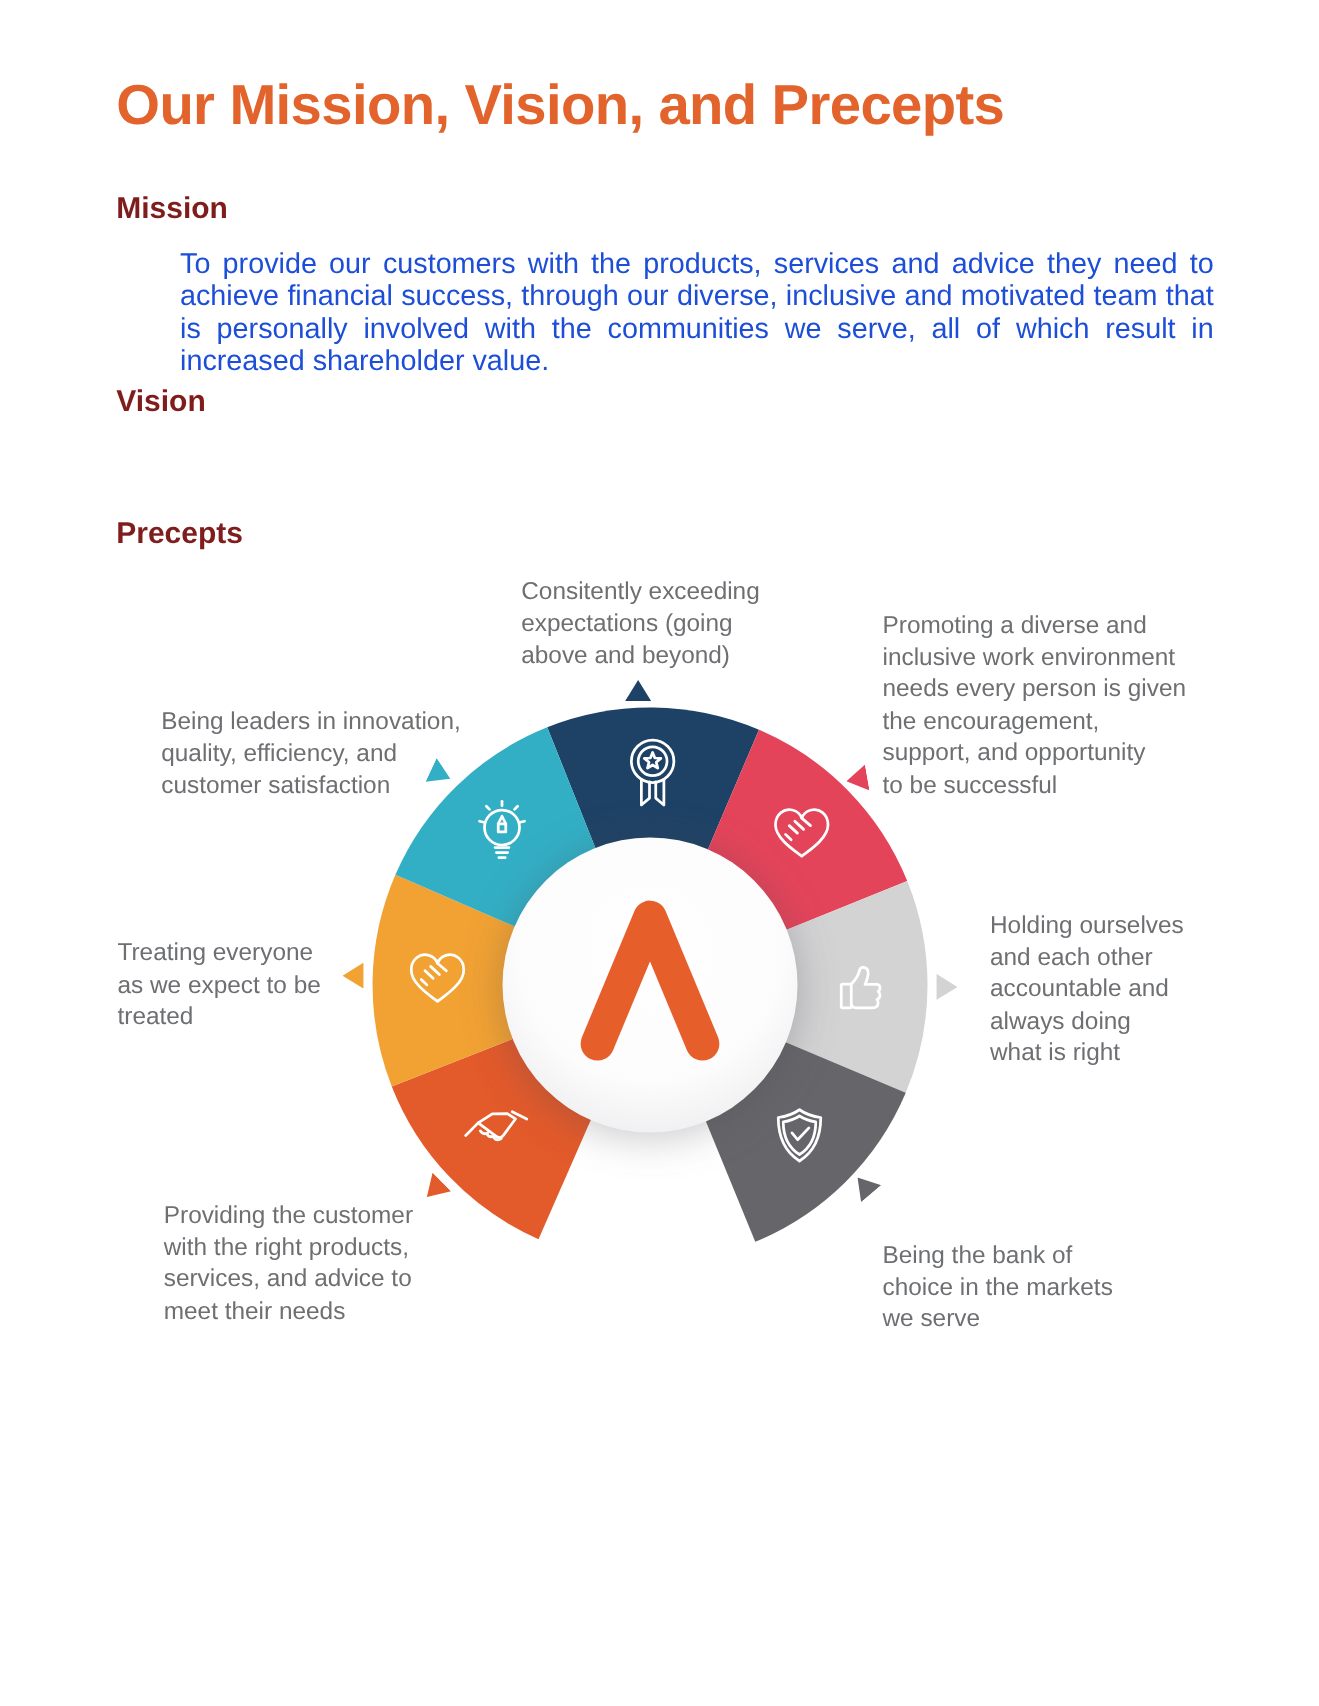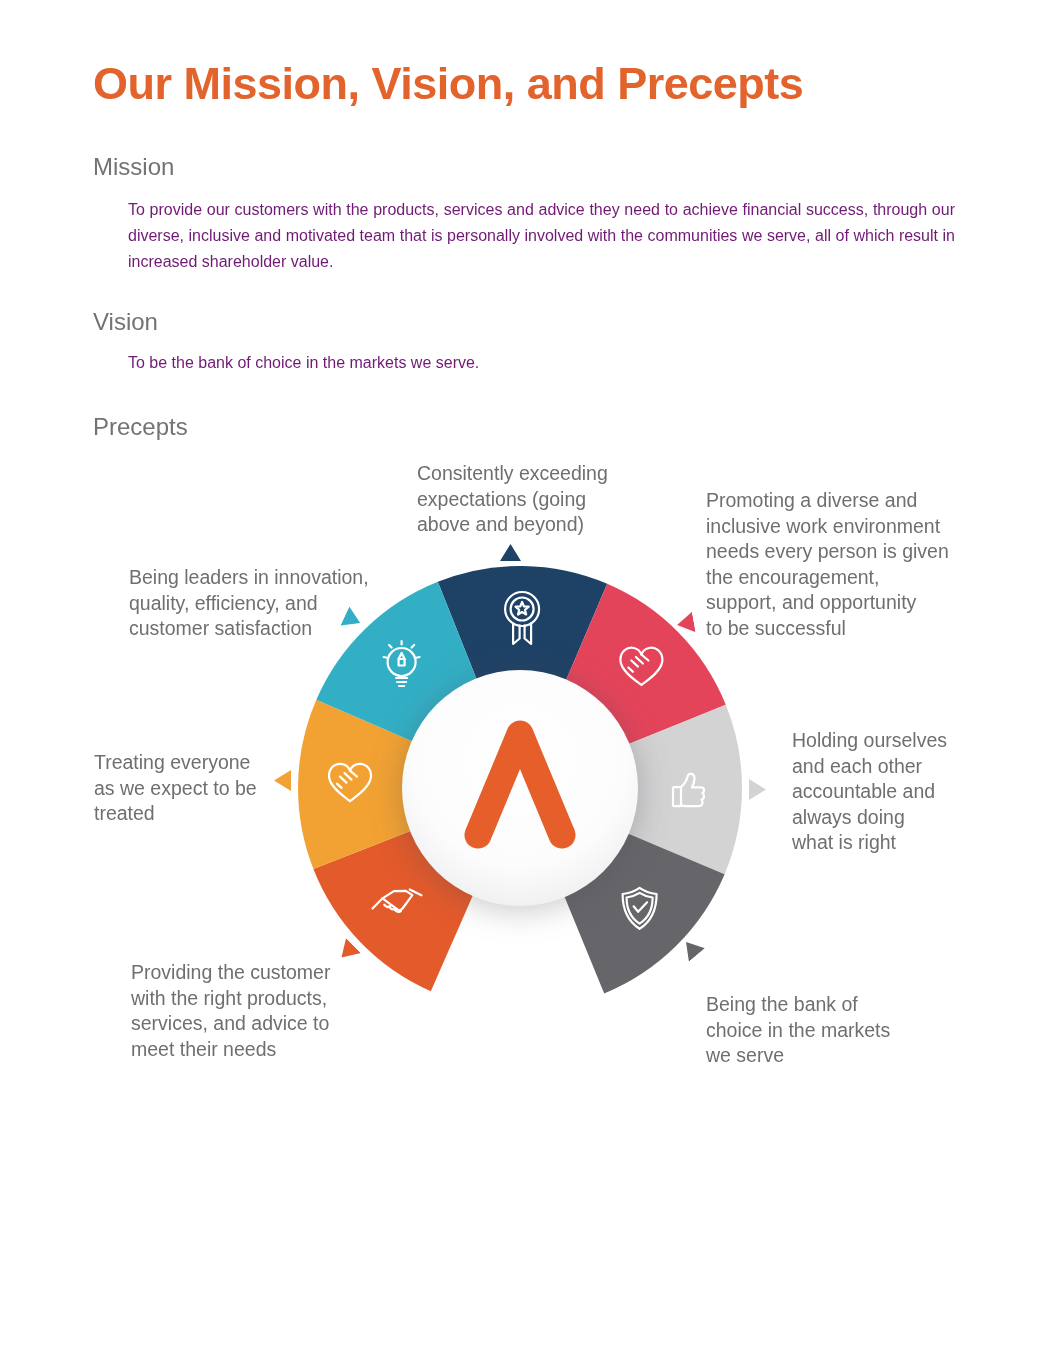--- a/index.html
+++ b/index.html
@@ -1,39 +1,38 @@
 <!DOCTYPE html>
 <html><head>
 <meta charset="utf-8">
 <style>
   html,body{margin:0;padding:0;background:#ffffff;}
   .page{position:relative;width:1055px;height:1204px;background:#ffffff;overflow:hidden;
         font-family:"Liberation Sans", sans-serif;}
   .page-title{position:absolute;left:93px;top:58px;margin:0;font-size:45px;font-weight:700;
         color:#E2632C;letter-spacing:-0.5px;}
-  .sec-heading{position:absolute;left:93px;margin:0;font-size:24px;font-weight:400;color:#737373;}
-  .body-text{position:absolute;left:128px;margin:0;width:827px;font-size:16px;line-height:26px;
-        color:#701a75;}
+  .sec-heading{position:absolute;left:93px;margin:0;font-size:24px;font-weight:700;color:#7f1d1d;}
+  .body-text{position:absolute;left:144px;margin:0;width:827px;font-size:23px;line-height:26px;
+        color:#1d4ed8;}
   .justified{text-align:justify;}
   .wlabel{position:absolute;font-size:19.5px;line-height:25.5px;color:#6E6F72;white-space:pre;}
   .pointer{position:absolute;width:21px;height:17px;clip-path:polygon(50% 0,100% 100%,0 100%);}
   .footer{position:absolute;top:1273px;right:101px;font-size:17px;color:#8b5cf6;}
 </style>
 </head>
 <body>
 
 <div class="page">
 
   <h1 class="page-title">Our Mission, Vision, and Precepts</h1>
 
   <h2 class="sec-heading" style="top:153px;">Mission</h2>
   <p class="body-text justified" style="top:197px;">To provide our customers with the products, services and advice they need to achieve financial success, through our diverse, inclusive and motivated team that is personally involved with the communities we serve, all of which result in increased shareholder value.</p>
 
   <h2 class="sec-heading" style="top:308px;">Vision</h2>
-  <p class="body-text" style="top:350px;">To be the bank of choice in the markets we serve.</p>
 
   <h2 class="sec-heading" style="top:413px;">Precepts</h2>
 
   <div>
 
     <svg id="wheel-svg" width="470" height="470" viewBox="0 0 470 470" style="position:absolute;left:285px;top:553px;overflow:visible;">
       <defs>
         <radialGradient id="centerGrad" cx="50%" cy="38%" r="75%">
           <stop offset="0%" stop-color="#ffffff"></stop>
           <stop offset="60%" stop-color="#fcfcfd"></stop>

